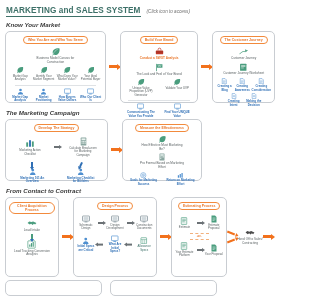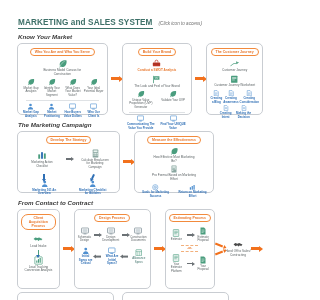--- a/index.html
+++ b/index.html
@@ -3,21 +3,21 @@
 <meta charset="utf-8">
 <style>
   html,body{margin:0;padding:0;}
   body{
     width:280px;height:300px;overflow:hidden;
     background:#ffffff;
     font-family:"Liberation Sans",sans-serif;
     color:#333;
     position:relative;
   }
-  .page{width:280px;height:300px;position:relative;padding:12px;box-sizing:border-box;}
+  .page{width:280px;height:300px;position:relative;padding:0;box-sizing:border-box;}
 
   
   .hdr{display:flex;align-items:baseline;gap:6px;padding:6px 0 0 6px;}
   .hdr-title{
     font-size:8.2px;font-weight:bold;color:#3d7068;
     letter-spacing:.1px;border-bottom:1px solid #3d7068;
     padding-bottom:.5px;white-space:nowrap;
   }
   .hdr-sub{font-size:4.6px;font-style:italic;color:#6d6d6d;white-space:nowrap;}
 

